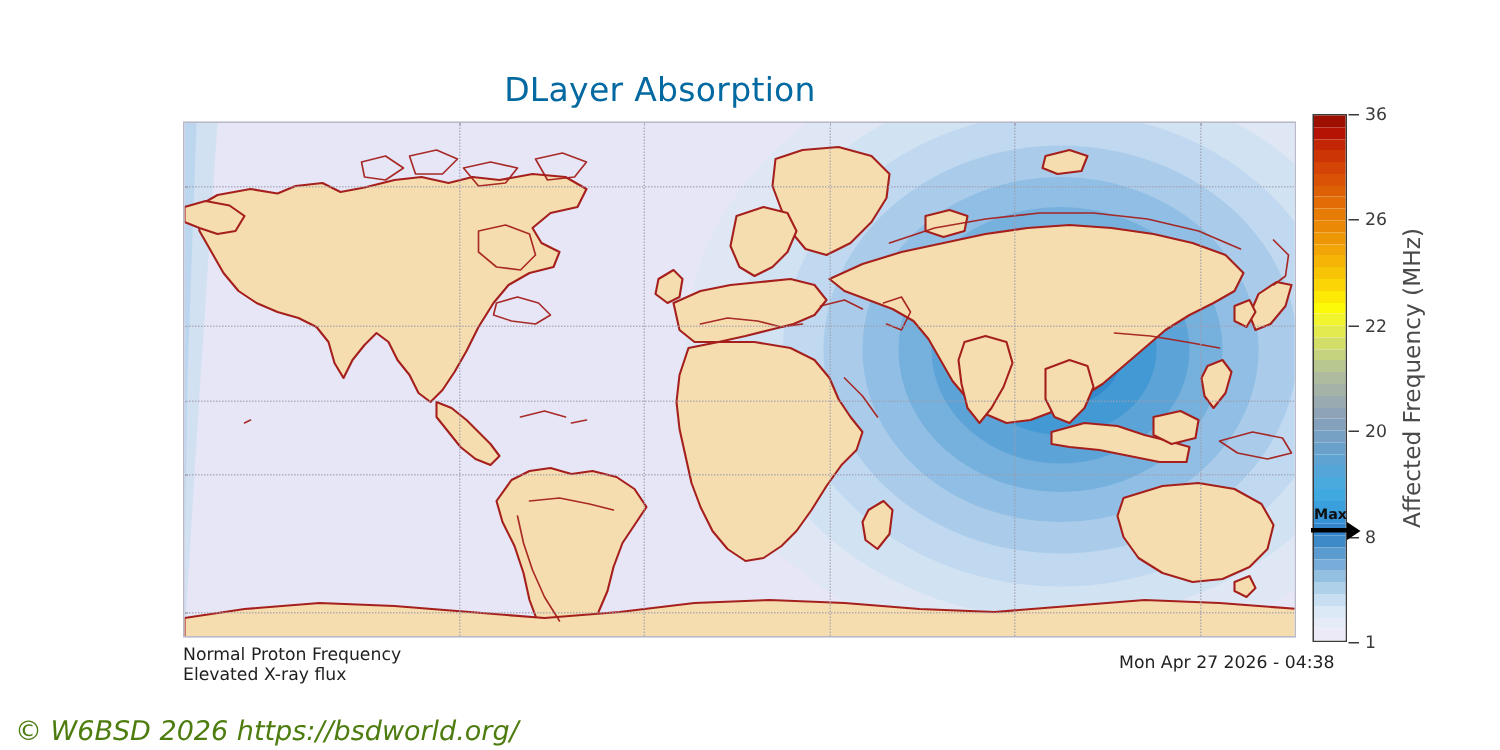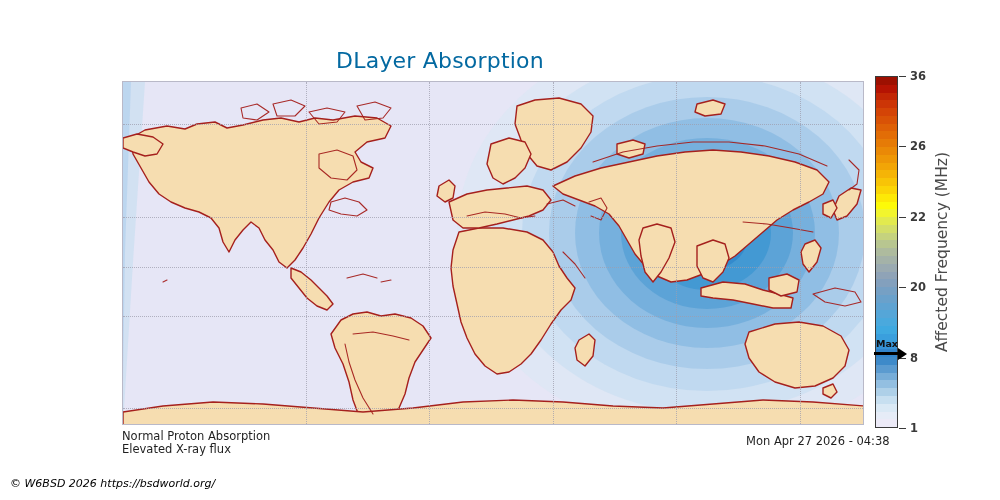--- a/index.html
+++ b/index.html
@@ -32,34 +32,34 @@
 
   
   .cap{
     position:absolute;font-size:11.5px;color:#1f1f1f;white-space:nowrap;
   }
   .cap-l1{left:122px;top:429px;}
   .cap-l2{left:122px;top:442px;}
   .cap-date{left:722px;top:434px;margin-left:24px;}
 
   .footer{
-    position:absolute;left:10px;top:477px;font-size:11px;
-    font-style:italic;color:#000000;white-space:nowrap;
+    position:absolute;left:10px;top:477px;font-size:18px;
+    font-style:italic;color:#4d7c0f;white-space:nowrap;
   }
 
   
   .cbar-wrap{position:absolute;left:875px;top:76px;width:23px;height:352px;}
   .cbar{
     position:absolute;left:0;top:0;width:23px;height:352px;
     border:1px solid #3a3a3a;box-sizing:border-box;
     display:flex;flex-direction:column;
   }
   .cbar-seg{width:100%;flex:1 1 auto;}
   .cb-tick{position:absolute;left:24px;width:7px;height:0;border-top:1px solid #3a3a3a;}
-  .cb-lab{position:absolute;left:35px;font-size:11.5px;color:#3a3a3a;transform:translateY(-50%);font-weight:bold;}
+  .cb-lab{position:absolute;left:35px;font-size:11.5px;color:#3a3a3a;transform:translateY(-50%);}
   .cb-title{
     position:absolute;left:930px;top:76px;height:352px;width:24px;
     display:flex;align-items:center;justify-content:center;
   }
   .cb-title span{
     transform:rotate(-90deg);white-space:nowrap;font-size:15.5px;color:#4a4a4a;
   }
   
   .maxmark{position:absolute;left:874px;top:334px;width:36px;height:26px;}
   .maxmark .mlab{position:absolute;left:2px;top:-1px;font-size:9.5px;color:#101010;font-weight:600;}
@@ -236,21 +236,21 @@
           <div class="grid-v" style="left: 677px;"></div>
           <div class="grid-h" style="top: 42px;"></div>
           <div class="grid-h" style="top: 135px;"></div>
           <div class="grid-h" style="top: 185px;"></div>
           <div class="grid-h" style="top: 234px;"></div>
           <div class="grid-h" style="top: 326px;"></div>
         </div>
     </div>
   </div>
 
-  <div class="cap cap-l1">Normal Proton Absorption</div>
+  <div class="cap cap-l1">Normal Proton Frequency</div>
   <div class="cap cap-l2">Elevated X-ray flux</div>
   <div class="cap cap-date">Mon Apr 27 2026 - 04:38</div>
   <div class="footer">© W6BSD 2026 https://bsdworld.org/</div>
 
   <div class="cbar-wrap">
     <div class="cbar" id="cbar">
         <div class="cbar-seg" style="background: rgb(157, 16, 1);"></div>
         <div class="cbar-seg" style="background: rgb(181, 19, 3);"></div>
         <div class="cbar-seg" style="background: rgb(194, 38, 5);"></div>
         <div class="cbar-seg" style="background: rgb(204, 53, 6);"></div>

